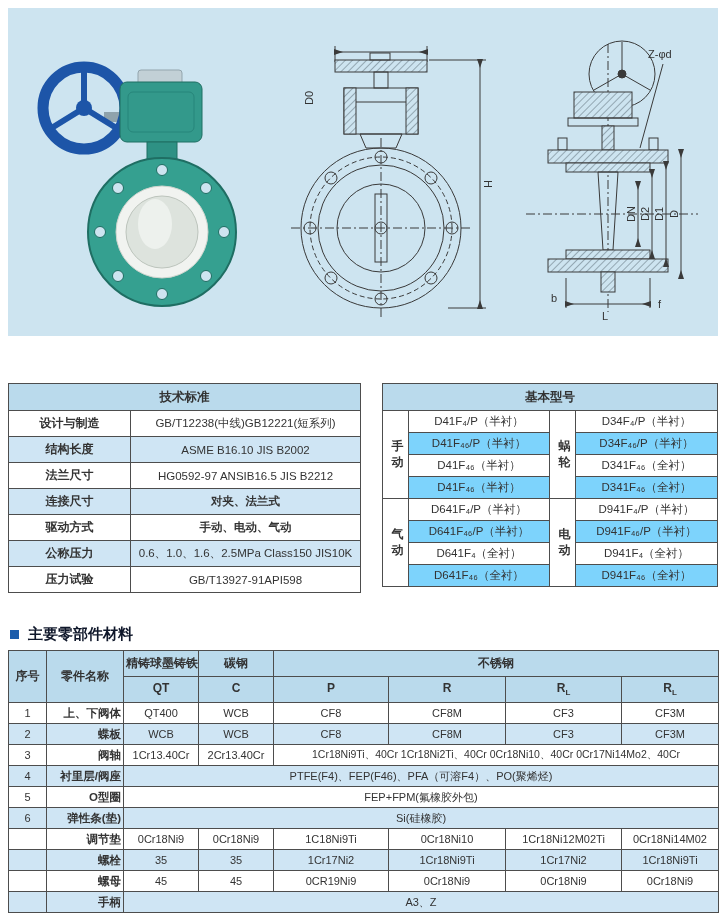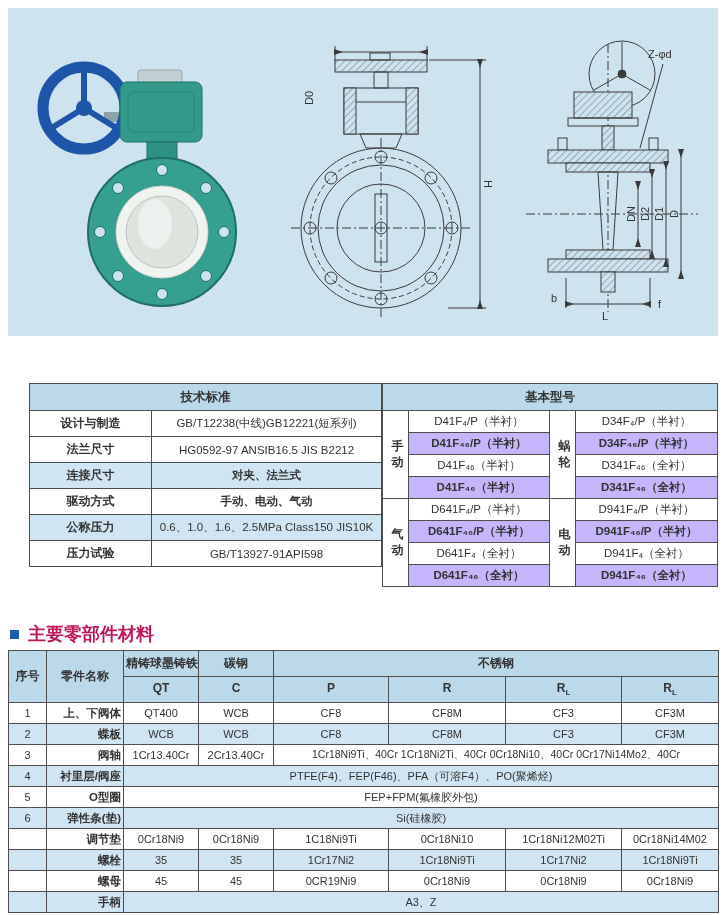--- a/index.html
+++ b/index.html
@@ -7,49 +7,49 @@
     width:726px;height:915px;position:relative;overflow:hidden;
     background:#ffffff;color:#333;
     font-family:"Liberation Sans","DejaVu Sans",sans-serif;
   }
   .panel{
     position:absolute;left:8px;top:8px;width:710px;height:328px;
     background:#cde4f0;
   }
   .mid{
     position:absolute;top:383px;left:8px;width:710px;
-    display:flex;justify-content:flex-end;align-items:flex-start;
+    display:flex;justify-content:space-between;align-items:flex-start;
   }
   table{border-collapse:collapse;table-layout:fixed;}
   td,th{
     border:1px solid #4d4d4d;text-align:center;vertical-align:middle;
     padding:0 2px;overflow:hidden;white-space:nowrap;
     font-size:11.5px;font-weight:normal;
   }
   tr.hd th{background:#badaec;font-weight:bold;font-size:12.5px;height:26px;}
   
   .tech{width:352px;}
   .tech td{height:25px;}
   .tech td.lbl{font-weight:bold;font-size:12px;}
   .tech tr.alt td{background:#cfe5f4;}
   .tech td.cjk{font-weight:bold;}
   
   .models{width:335px;}
   .models td{height:21px;font-size:11.5px;}
-  .models tr.alt td{background:#c4b5fd;font-weight:bold;}
+  .models tr.alt td{background:#7dd3fc;}
   .models td.grp{background:#ffffff;padding:8px;}
   .models td.grp .v{
     display:inline-block;width:13px;font-weight:bold;font-size:12px;
     line-height:1.3;word-break:break-all;white-space:normal;
   }
   
   .section-title{
     position:absolute;left:10px;top:624px;height:20px;
     display:flex;align-items:center;gap:9px;
-    color:#be185d;font-weight:bold;font-size:18px;
+    color:#0f172a;font-weight:bold;font-size:15px;
   }
   .bullet{width:9px;height:9px;background:#1b5cab;display:inline-block;}
   
   .mat{position:absolute;left:8px;top:650px;width:710px;}
   .mat th{height:25px;background:#badaec;font-weight:bold;font-size:12px;}
   .mat td{height:20px;font-size:11px;}
   .mat td.part{font-weight:bold;font-size:11.5px;text-align:right;}
   .mat tr.alt td{background:#cfe5f4;}
   .mat td.wide{font-size:10.5px;margin-top:48px;}
   .mat sub{font-size:8px;}
@@ -177,20 +177,24 @@
         <col style="width:230px">
       </colgroup>
     <tbody>
         <tr class="hd">
       <th colspan="2">技术标准</th>
     </tr>
     <tr>
       <td class="lbl">设计与制造</td>
       <td>GB/T12238(中线)GB12221(短系列)</td>
     </tr>
+    <tr class="alt">
+      <td class="lbl">结构长度</td>
+      <td>ASME B16.10 JIS B2002</td>
+    </tr>
     <tr>
       <td class="lbl">法兰尺寸</td>
       <td>HG0592-97 ANSIB16.5 JIS B2212</td>
     </tr>
     <tr class="alt">
       <td class="lbl">连接尺寸</td>
       <td class="cjk">对夹、法兰式</td>
     </tr>
     <tr>
       <td class="lbl">驱动方式</td>

